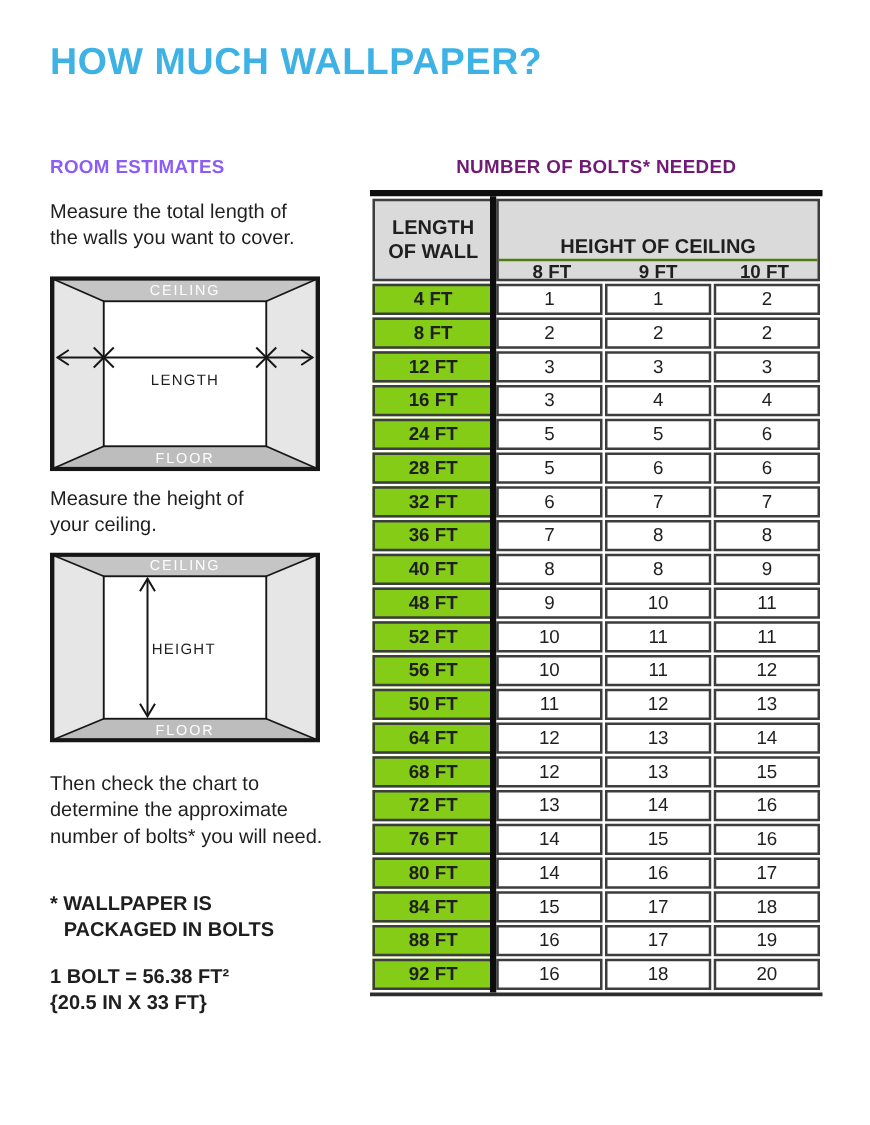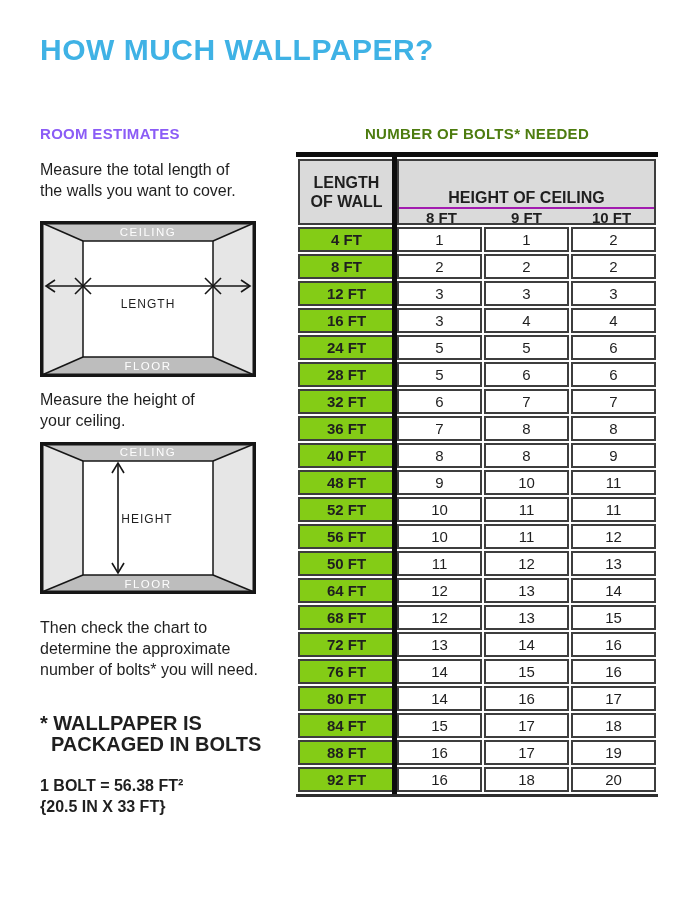--- a/index.html
+++ b/index.html
@@ -44,21 +44,21 @@
     margin: 0;
   }
   .step-1 { margin-top: 16px; }
   .step-2 { margin-top: 12px; }
   .step-3 { margin-top: 23px; }
   .diagram { display: block; }
   .diagram-1 { margin-top: 20px; }
   .diagram-2 { margin-top: 11px; }
   .packaging-note {
     margin-top: 33px;
-    font-size: 20px;
+    font-size: 16px;
     font-weight: bold;
     line-height: 21px;
     white-space: pre-line;
     padding-left: 11px;
     text-indent: -11px;
   }
   .bolt-size {
     margin-top: 9px;
     font-size: 16px;
     font-weight: bold;
@@ -68,21 +68,21 @@
   
   .right-col {
     position: absolute;
     left: 296px;
     top: 125px;
     width: 362px;
   }
   .table-heading {
     font-size: 15px;
     font-weight: bold;
-    color: #4d7c0f;
+    color: #701a75;
     letter-spacing: 0.3px;
     text-align: center;
     margin: 0;
     line-height: 18px;
   }
   .bolt-table-wrap {
     position: relative;
     margin-top: 9px;
     width: 362px;
     border-top: 5px solid #0d0d0d;
@@ -120,21 +120,21 @@
     box-sizing: border-box;
     flex: 1;
     height: 66px;
     background: #dadada;
     border: 2px solid #3d3d3d;
     display: flex;
     flex-direction: column;
   }
   .group-title {
     height: 36px;
-    border-bottom: 2px solid #a21caf;
+    border-bottom: 2px solid #4d7c0f;
     display: flex;
     align-items: center;
     justify-content: center;
     font-size: 16px;
     font-weight: bold;
     margin-top: 28px;
   }
   .sub-labels { flex: 1; display: flex; align-items: center; }
   .sub-labels span {
     flex: 1;

